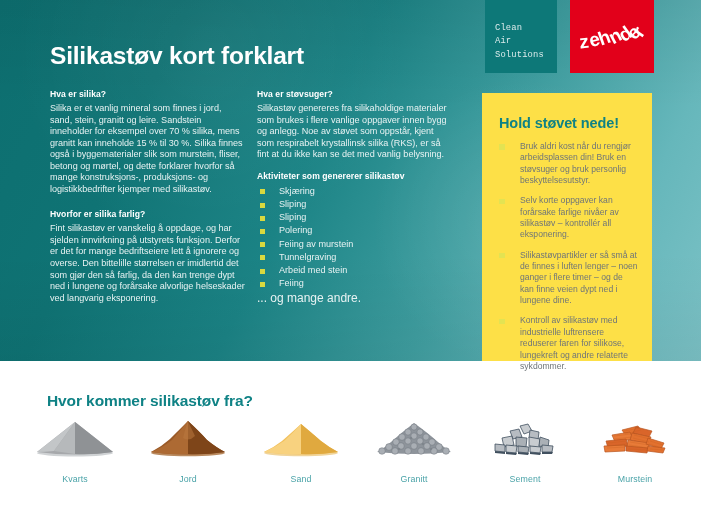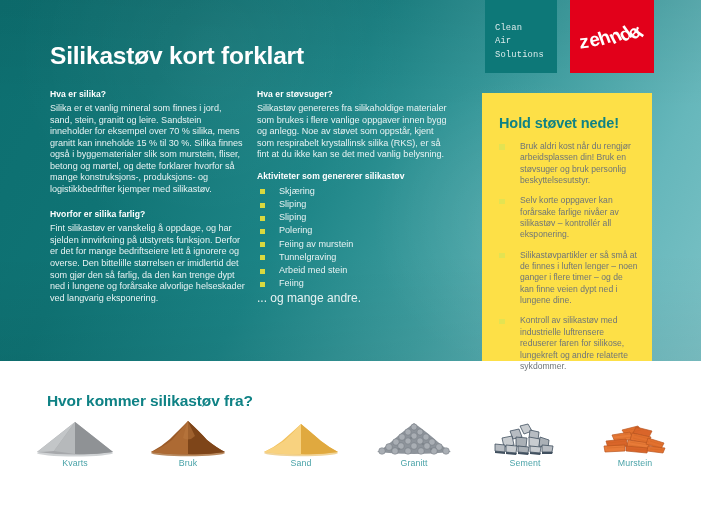--- a/index.html
+++ b/index.html
@@ -102,21 +102,21 @@
 
   
   .bottom-title{
     position:absolute;left:47px;top:392px;
     color:#0f8285;font-size:15.5px;font-weight:bold;letter-spacing:-0.1px;
   }
   .piles{position:absolute;left:24px;top:418px;width:660px;height:62px;}
   .pile{position:absolute;width:102px;text-align:center;}
   .pile .art{height:40px;position:relative;}
   .pile .cap{
-    font-size:8.8px;color:#4aa3a8;margin-top:0;letter-spacing:.1px;
+    font-size:8.8px;color:#4aa3a8;margin-top:16px;letter-spacing:.1px;
   }
   .p0{left:0px;}   .p1{left:113px;} .p2{left:226px;}
   .p3{left:339px;} .p4{left:450px;text-align:center;} .p5{left:560px;}
   svg{display:block;margin:0 auto;}
 </style>
 </head>
 <body>
 
 <div class="page">
 
@@ -196,21 +196,21 @@
     <div class="pile p1">
       <div class="art">
         <svg width="86" height="40" viewBox="0 0 86 40">
           <ellipse cx="43" cy="35" rx="37" ry="3.2" fill="#b98a5f"></ellipse>
           <path d="M43 3 Q55 14 62 22 Q72 30 80 34 Q43 39 6 34 Q16 29 25 21 Q33 13 43 3 Z" fill="#9a5a28"></path>
           <path d="M43 3 Q55 14 62 22 Q72 30 80 34 Q60 37 43 36 Z" fill="#7e4519"></path>
           <path d="M43 3 Q34 14 27 22 Q17 30 6 34 Q24 37 43 36 Z" fill="#ad6a33"></path>
           <path d="M43 3 Q47 12 50 18 Q44 24 38 20 Q40 11 43 3 Z" fill="#b9793f" opacity=".55"></path>
         </svg>
       </div>
-      <div class="cap">Bruk</div>
+      <div class="cap">Jord</div>
     </div>
 
     <div class="pile p2">
       <div class="art">
         <svg width="86" height="40" viewBox="0 0 86 40">
           <ellipse cx="43" cy="35" rx="37" ry="3.2" fill="#f0d49a"></ellipse>
           <path d="M43 6 Q55 16 63 23 Q72 30 80 34 Q43 39 6 34 Q15 30 24 23 Q32 16 43 6 Z" fill="#f2c15c"></path>
           <path d="M43 6 Q55 16 63 23 Q72 30 80 34 Q60 37 43 36 Z" fill="#e0a93f"></path>
           <path d="M43 6 Q34 16 26 23 Q16 30 6 34 Q24 37 43 36 Z" fill="#f8d27f"></path>
         </svg>

